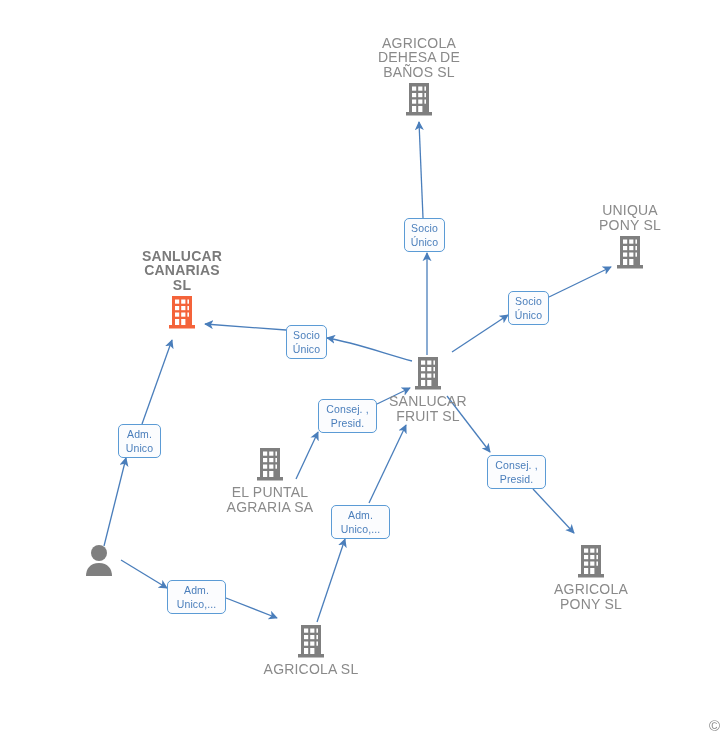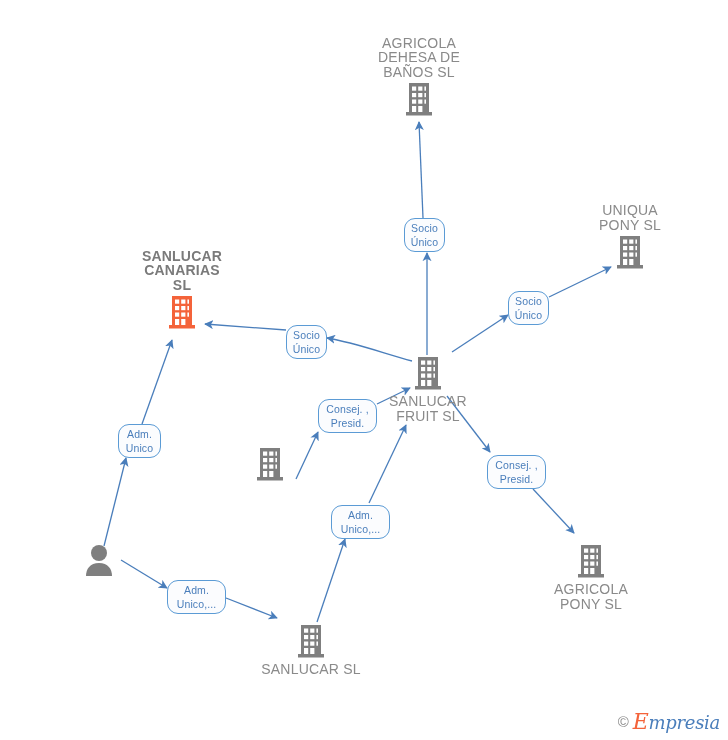--- a/index.html
+++ b/index.html
@@ -48,21 +48,21 @@
   .node.caption-top .caption { margin-bottom: 3px; }
   .node.caption-bottom .caption { margin-top: 4px; }
   .node.highlight .caption {
     color: #7a7a7a;
     font-weight: bold;
   }
   .edge-label {
     position: absolute;
     box-sizing: border-box;
     border: 1px solid #5b9bd5;
-    border-radius: 11px;
+    border-radius: 5px;
     background: #fbfcfe;
     color: #4a7ebb;
     font-size: 10.5px;
     line-height: 13.5px;
     text-align: center;
     padding: 3px 5px 4px;
     white-space: pre-line;
     letter-spacing: .1px;
   }
   #watermark {
@@ -229,20 +229,22 @@
               <rect x="6" y="11" width="4.2" height="4.2"></rect>
               <rect x="12.2" y="11" width="4.2" height="4.2"></rect>
               <rect x="18.4" y="11" width="1.6" height="4.2"></rect>
               <rect x="6" y="17.5" width="4.2" height="4.2"></rect>
               <rect x="12.2" y="17.5" width="4.2" height="4.2"></rect>
               <rect x="18.4" y="17.5" width="1.6" height="4.2"></rect>
               <rect x="6" y="24" width="4.2" height="6"></rect>
               <rect x="12.2" y="24" width="4.2" height="6"></rect>
             </g>
           </svg></span>
+        <span class="caption">EL PUNTAL
+AGRARIA SA</span>
       </div>
       <div class="node caption-bottom" style="left: 591px; top: 544px;">
         <span class="glyph"><svg width="26" height="34" viewBox="0 0 26 34" xmlns="http://www.w3.org/2000/svg">
             <rect x="3" y="1" width="20" height="29" fill="#7f7f7f"></rect>
             <rect x="0" y="30" width="26" height="3.5" fill="#7f7f7f"></rect>
             <g fill="#ffffff">
               <rect x="6" y="4.5" width="4.2" height="4.2"></rect>
               <rect x="12.2" y="4.5" width="4.2" height="4.2"></rect>
               <rect x="18.4" y="4.5" width="1.6" height="4.2"></rect>
               <rect x="6" y="11" width="4.2" height="4.2"></rect>
@@ -275,21 +277,21 @@
               <rect x="6" y="11" width="4.2" height="4.2"></rect>
               <rect x="12.2" y="11" width="4.2" height="4.2"></rect>
               <rect x="18.4" y="11" width="1.6" height="4.2"></rect>
               <rect x="6" y="17.5" width="4.2" height="4.2"></rect>
               <rect x="12.2" y="17.5" width="4.2" height="4.2"></rect>
               <rect x="18.4" y="17.5" width="1.6" height="4.2"></rect>
               <rect x="6" y="24" width="4.2" height="6"></rect>
               <rect x="12.2" y="24" width="4.2" height="6"></rect>
             </g>
           </svg></span>
-        <span class="caption">SANLUCAR  SL</span>
+        <span class="caption">AGRICOLA  SL</span>
       </div>
     </div>
 
   <div id="labels-layer">
       <div class="edge-label" style="left: 404px; top: 218px; width: 41px; height: 34px;">Socio
 Único</div>
       <div class="edge-label" style="left: 508px; top: 291px; width: 41px; height: 34px;">Socio
 Único</div>
       <div class="edge-label" style="left: 286px; top: 325px; width: 41px; height: 34px;">Socio
 Único</div>
@@ -300,16 +302,15 @@
       <div class="edge-label" style="left: 331px; top: 505px; width: 59px; height: 34px;">Adm.
 Unico,...</div>
       <div class="edge-label" style="left: 118px; top: 424px; width: 43px; height: 34px;">Adm.
 Unico</div>
       <div class="edge-label" style="left: 167px; top: 580px; width: 59px; height: 34px;">Adm.
 Unico,...</div>
     </div>
 
   <div id="watermark">
     <span class="copy">©</span>
-    <span class="brand"><span class="cap">E</span><span>mpresia</span></span>
   </div>
 
 </div>
 
 </body></html>

